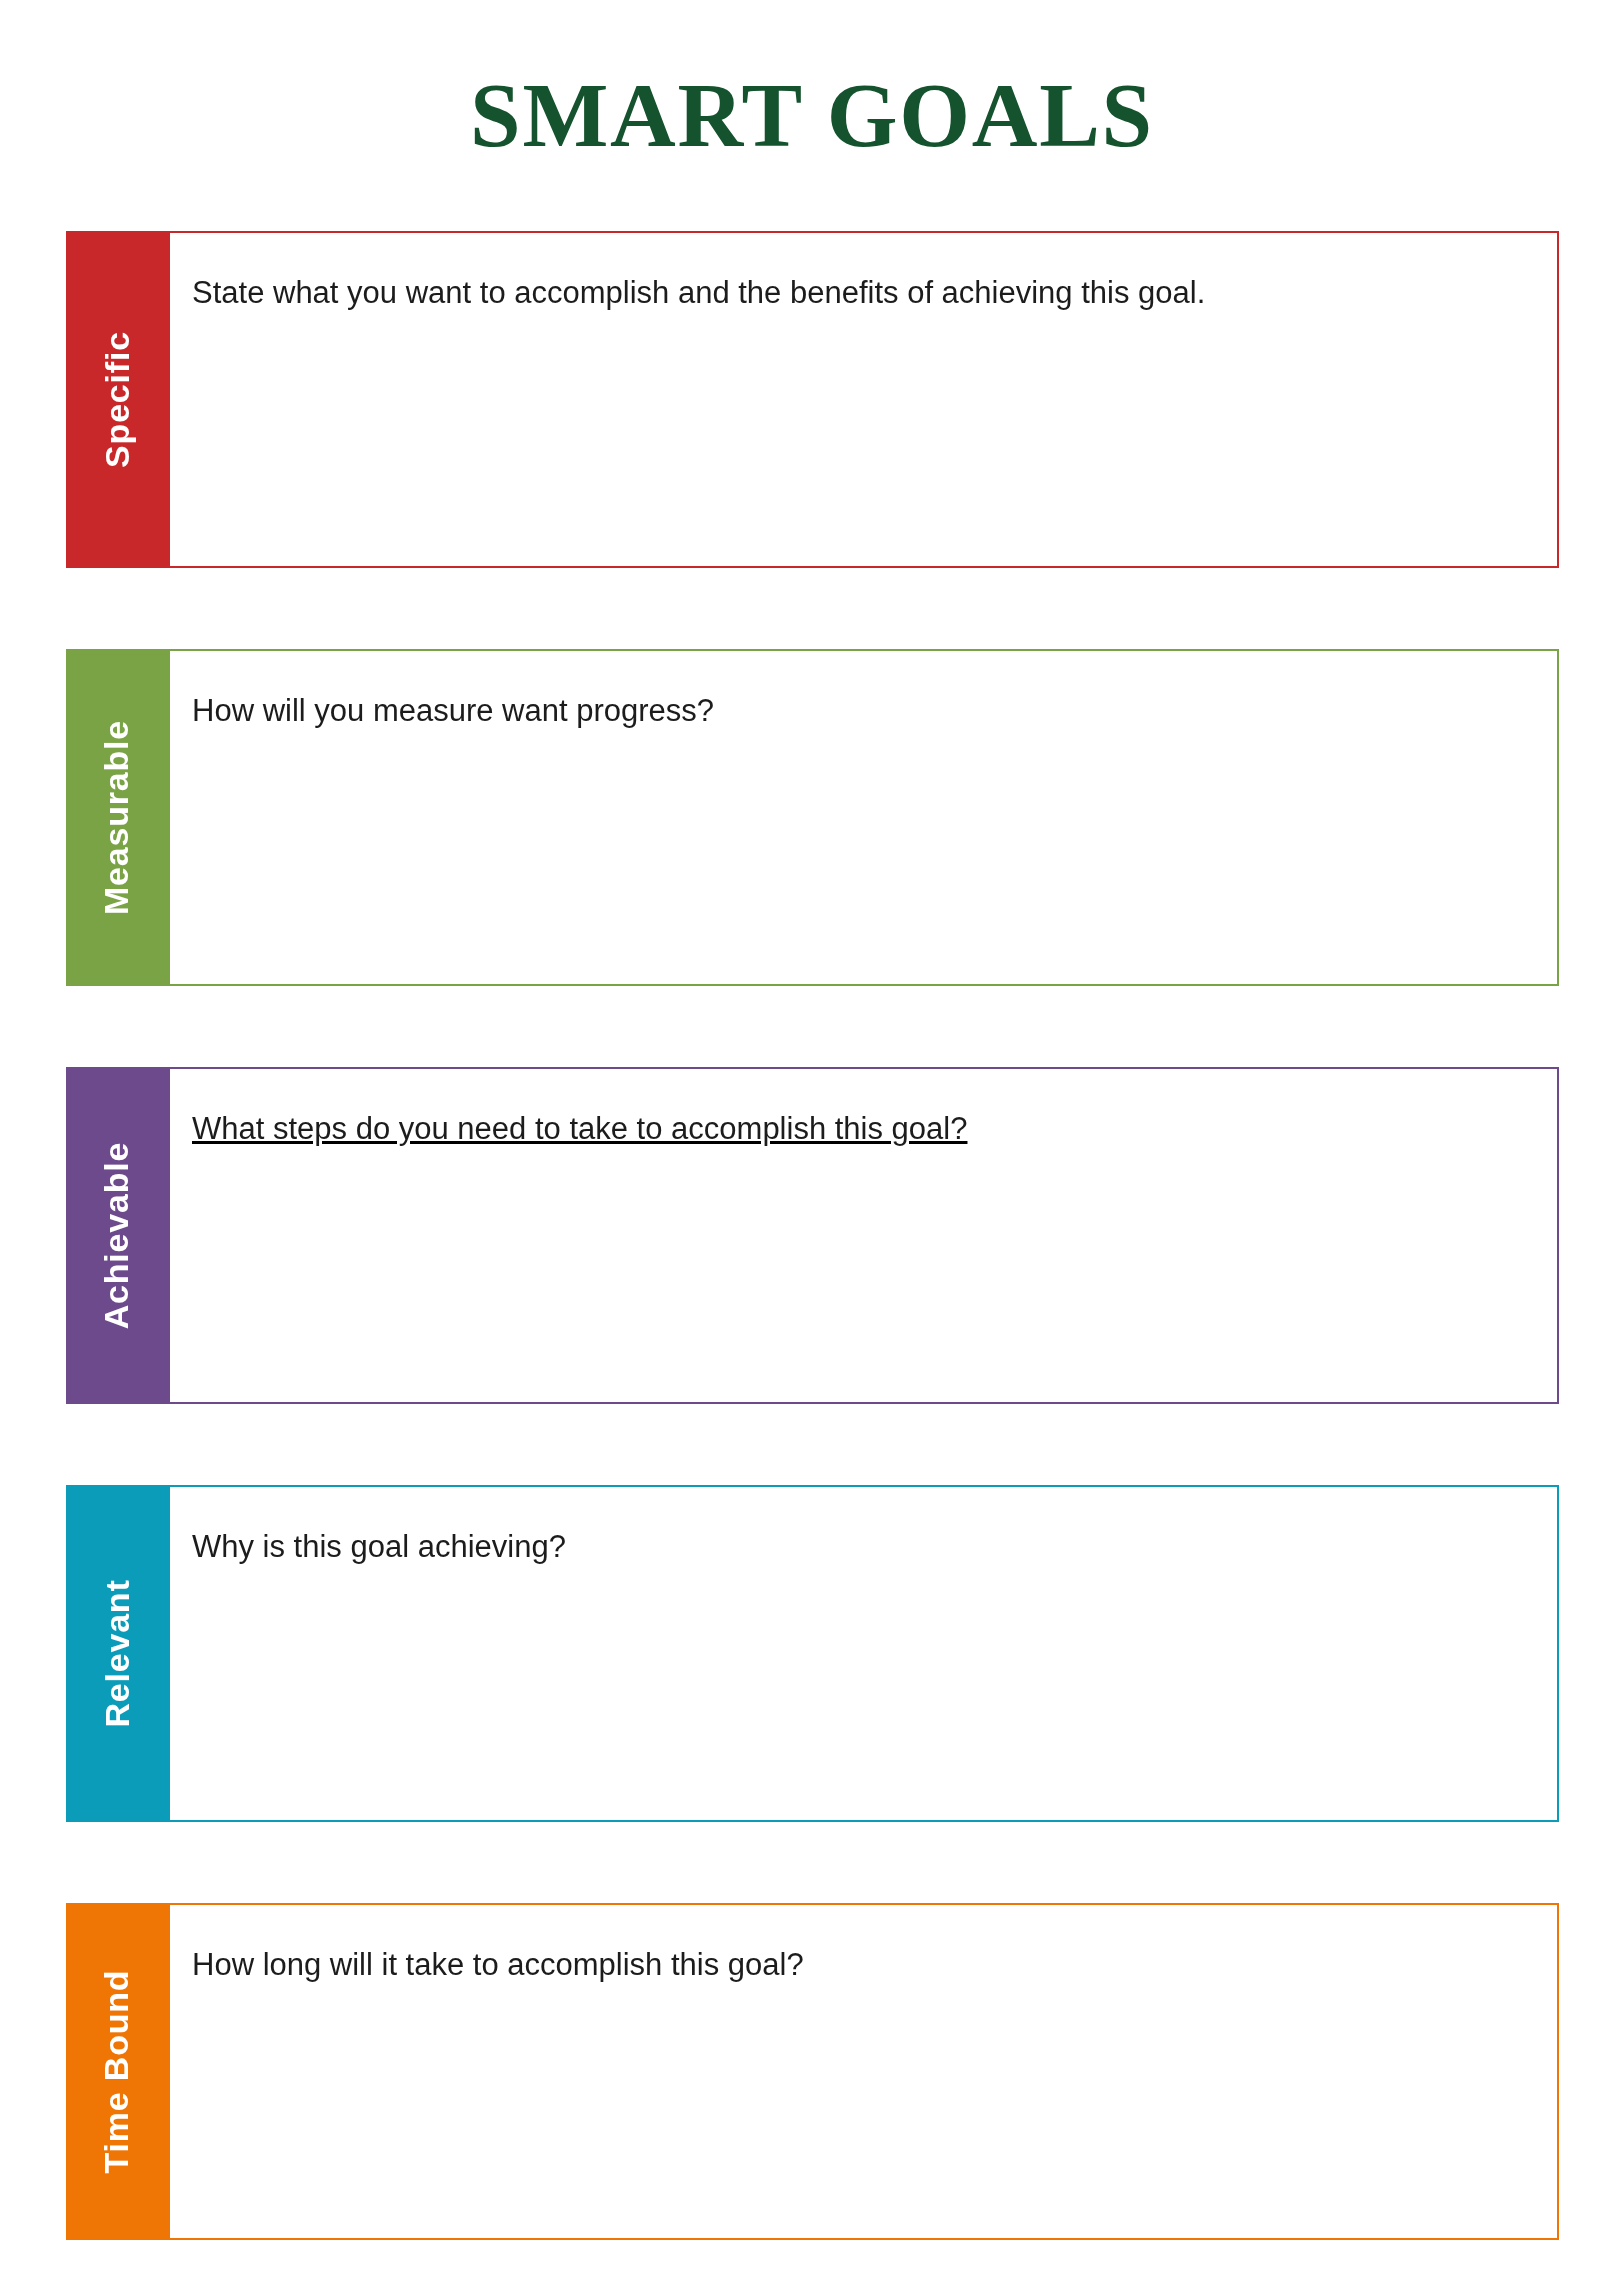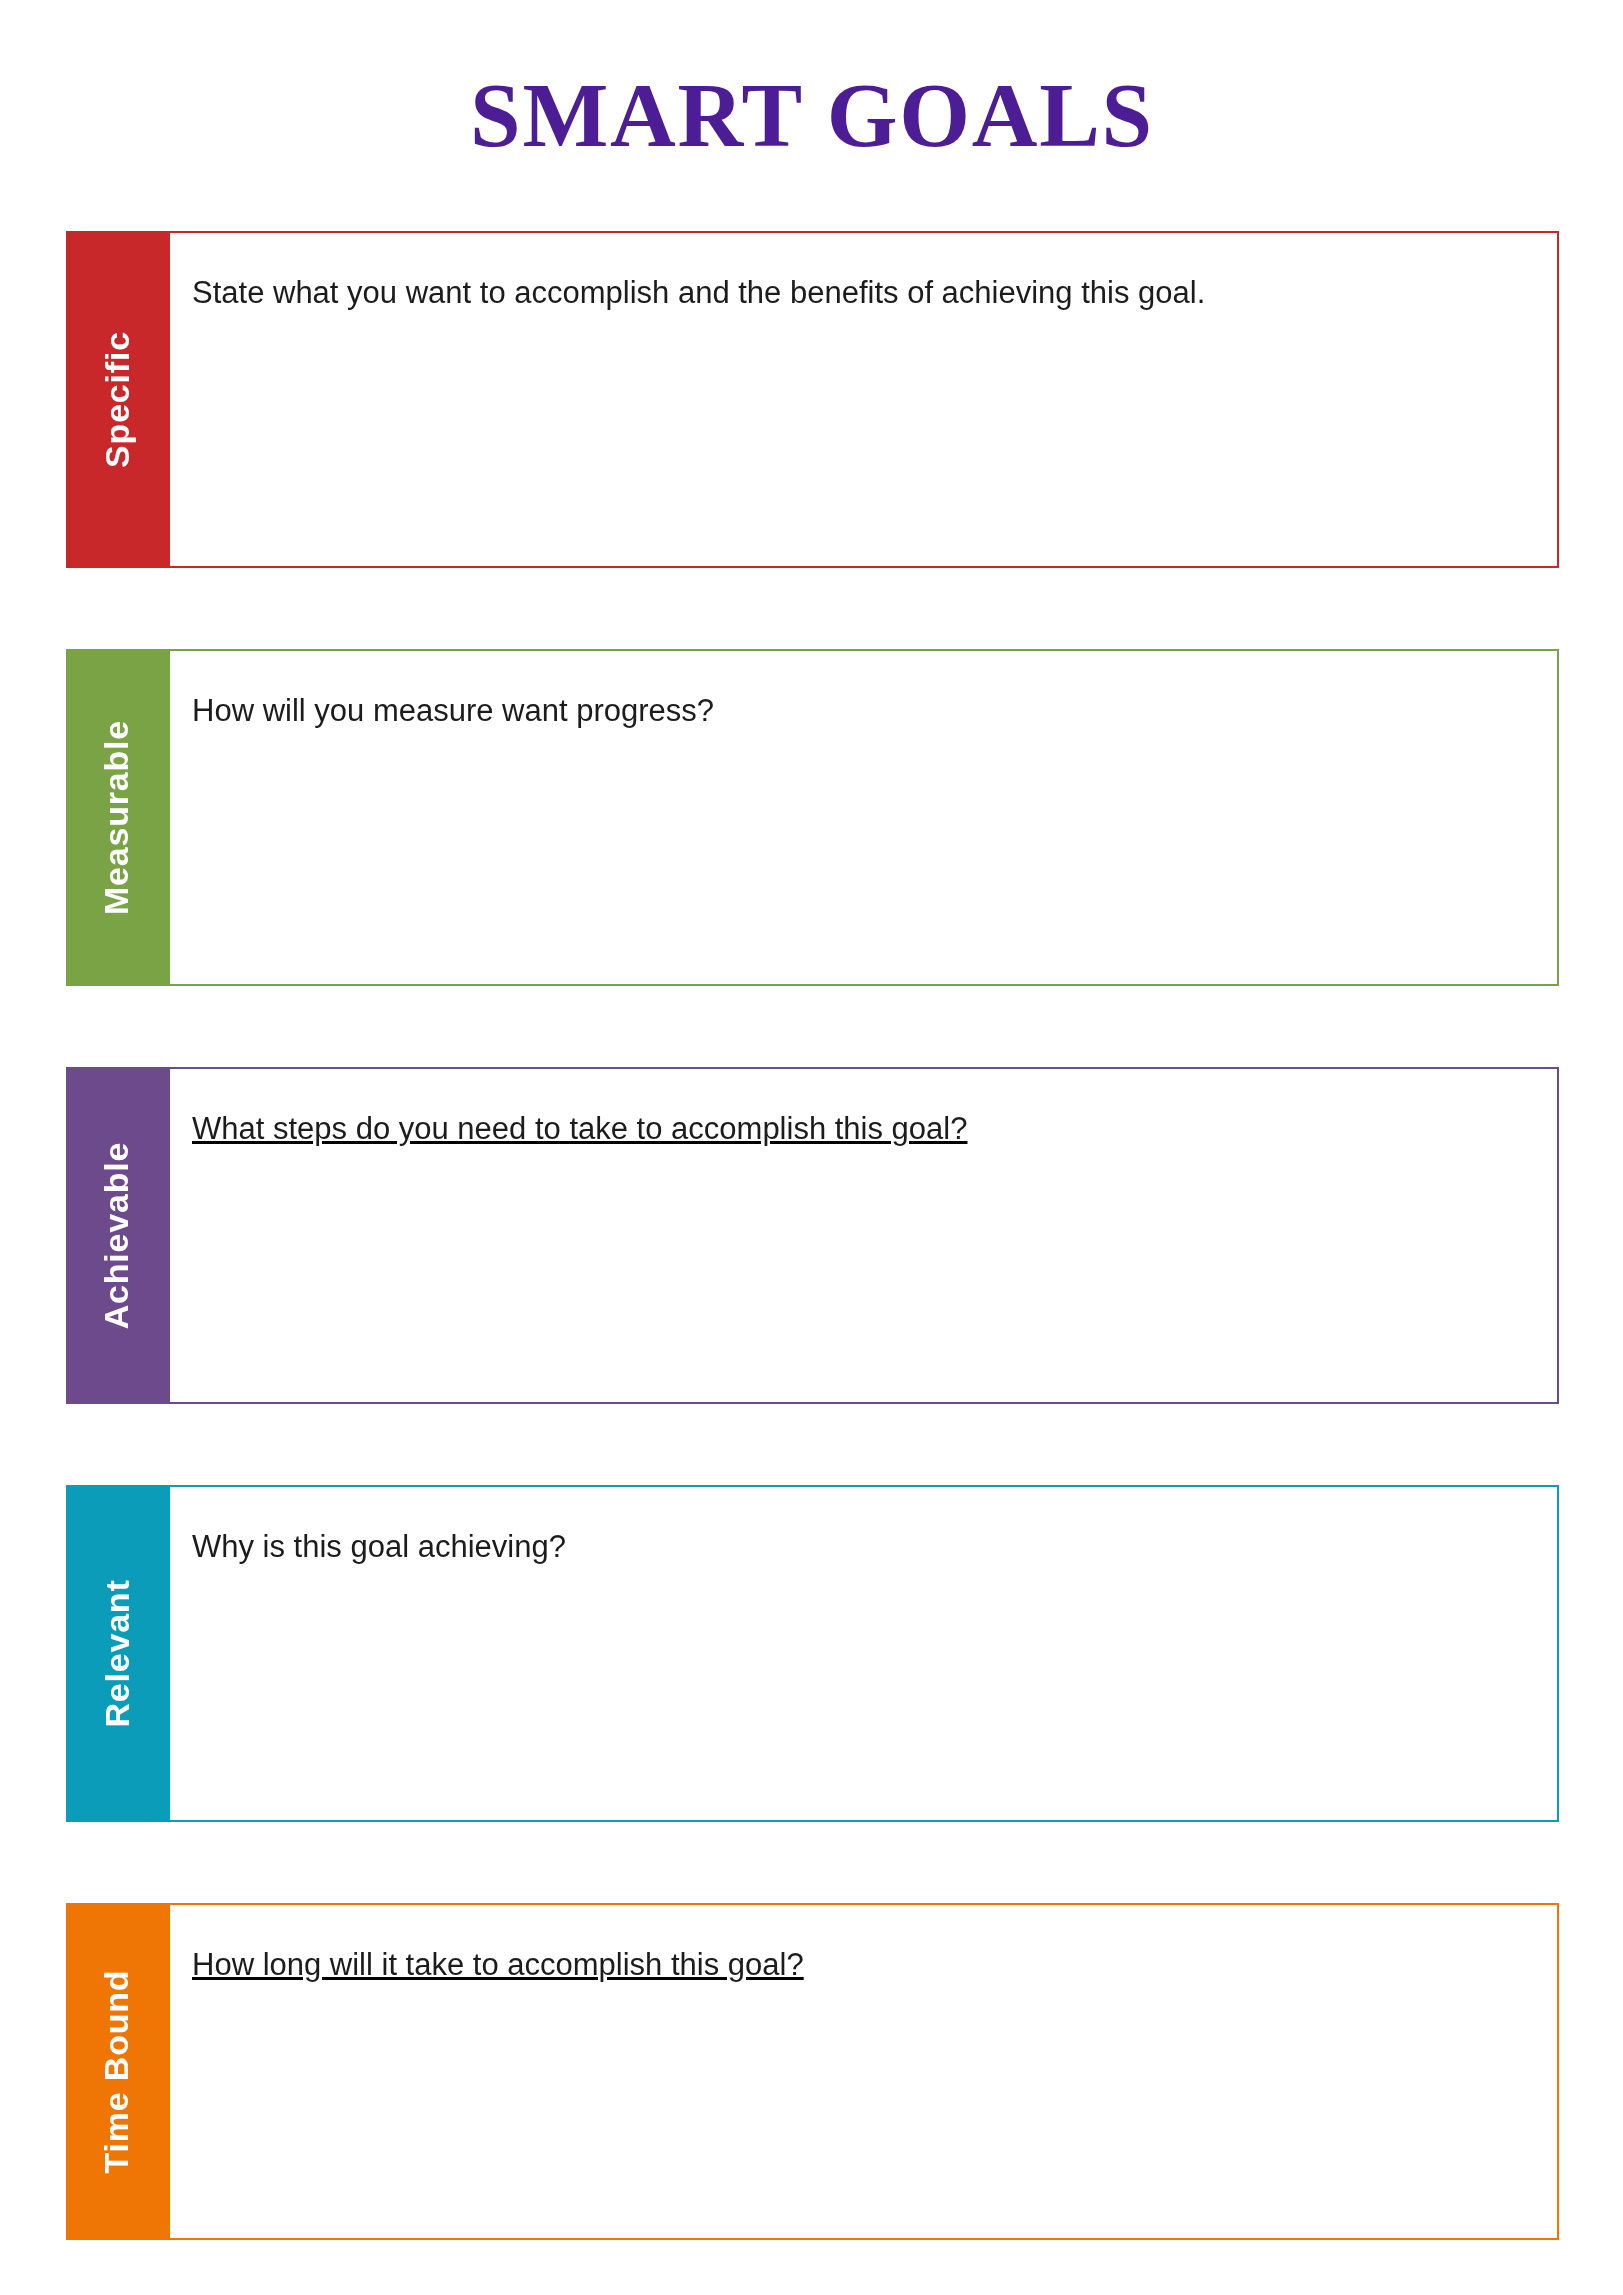--- a/index.html
+++ b/index.html
@@ -20,21 +20,21 @@
     display: flex;
     align-items: center;
     justify-content: center;
   }
   h1.page-title {
     margin: 0;
     font-family: "Liberation Serif", "DejaVu Serif", serif;
     font-weight: 700;
     font-size: 91px;
     letter-spacing: 1.7px;
-    color: #4c1d95;
+    color: #14532d;
     line-height: 1;
   }
   .goal-row {
     display: flex;
     margin: 0 65px 81px 66px;
     height: 337px;
     box-sizing: border-box;
   }
   .goal-tab {
     flex: none;
@@ -108,19 +108,19 @@
     </div>
     <div class="goal-box" style="border-color: rgb(11, 156, 185);">
       <p class="goal-question">Why is this goal achieving?</p>
     </div>
   </section>
 
   <section class="goal-row">
     <div class="goal-tab" style="background-color: rgb(239, 117, 4);">
       <span class="goal-tab-label">Time Bound</span>
     </div>
-    <div class="goal-box" style="border-color: rgb(239, 117, 4); text-decoration: underline;">
+    <div class="goal-box" style="border-color: rgb(239, 117, 4);">
       <p class="goal-question">How long will it take to accomplish this goal?</p>
     </div>
   </section>
 
 </div>
 
 
 </body></html>

